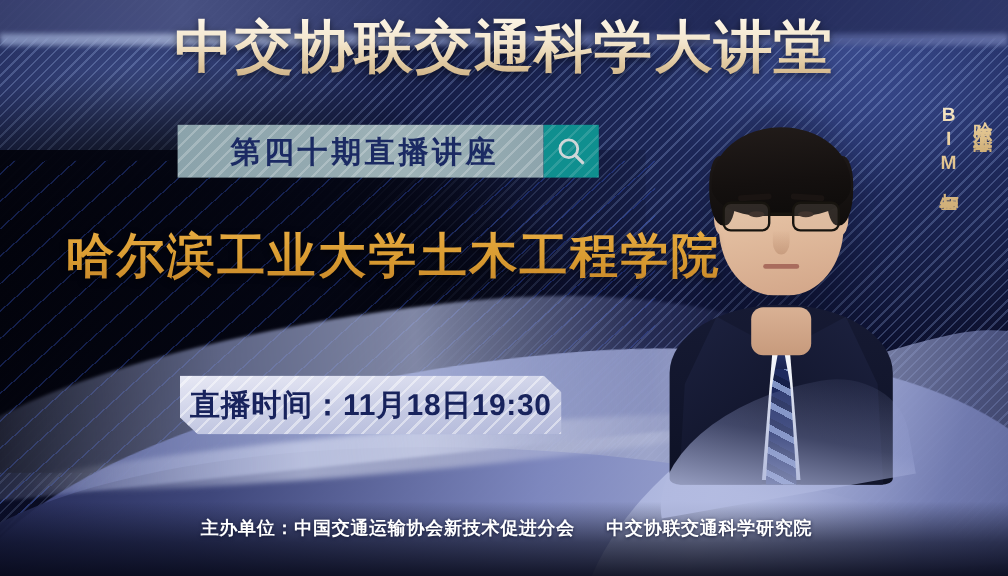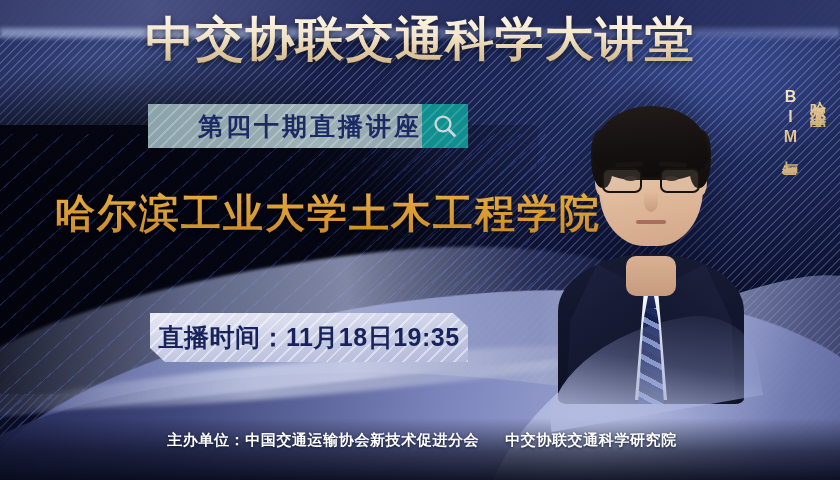--- a/index.html
+++ b/index.html
@@ -76,23 +76,23 @@
     line-height:1.12;
     background:linear-gradient(180deg,#fdf6e8 0%,#f3e6cd 42%,#e2cba4 72%,#cdb184 100%);
     -webkit-background-clip:text;background-clip:text;color:transparent;
     -webkit-text-fill-color:transparent;
     filter:drop-shadow(0 2px 3px rgba(0,0,0,.55));
     transform:scaleX(1.04);
   }
 
   
   .sub-row{position:absolute;left:148px;top:104px;display:flex;align-items:stretch;z-index:9;}
-  .sub-bar{position:relative;width:274px;height:44px;
+  .sub-bar{position:relative;width:305px;height:44px;
     background:linear-gradient(90deg,#8ba3ab 0%,#93a9b0 35%,#9fb3b8 62%,#8da4ac 100%);
-    overflow:hidden;display:flex;align-items:center;justify-content:flex-end;}
+    overflow:hidden;display:flex;align-items:center;justify-content:flex-start;padding-left:44px;}
   .sub-bar:before{content:"";position:absolute;inset:0;
     background-image:repeating-linear-gradient(-45deg,
       rgba(255,255,255,.22) 0px, rgba(255,255,255,.22) 2px,
       rgba(0,0,0,0) 2px, rgba(0,0,0,0) 8px);}
   .sub-text{position:relative;font-size:25px;font-weight:bold;color:#1b2a63;letter-spacing:3px;}
   .sub-icon{width:46px;height:44px;background:#0f8f8f;display:flex;align-items:center;justify-content:center;
     position:relative;overflow:hidden;}
   .sub-icon:before{content:"";position:absolute;inset:0;
     background-image:repeating-linear-gradient(-45deg,
       rgba(255,255,255,.13) 0px, rgba(255,255,255,.13) 2px,
@@ -266,21 +266,21 @@
       <svg width="26" height="26" viewBox="0 0 26 26" aria-hidden="true">
         <circle cx="11" cy="11" r="7.4" fill="none" stroke="#cfd6d8" stroke-width="2.4"></circle>
         <line x1="16.3" y1="16.3" x2="22.5" y2="22.5" stroke="#cfd6d8" stroke-width="2.8" stroke-linecap="round"></line>
       </svg>
     </div>
   </div>
 
   <div class="headline">哈尔滨工业大学土木工程学院</div>
 
   <div class="time-plate">
-    <span class="time-text">直播时间：11月18日19:35</span>
+    <span class="time-text">直播时间：11月18日19:30</span>
   </div>
 
   <div class="vtext v-org1">哈尔滨工业大学土木工程学院</div>
   <div class="vtext v-org2">BIM与智慧工地研究中心</div>
   <div class="vtext v-name">刘昌永</div>
   <div class="vtext v-role">执行主任</div>
 
   <div class="footer">
     <span>主办单位：</span><span>中国交通运输协会新技术促进分会</span><span class="gap"></span><span>中交协联交通科学研究院</span>
   </div>

